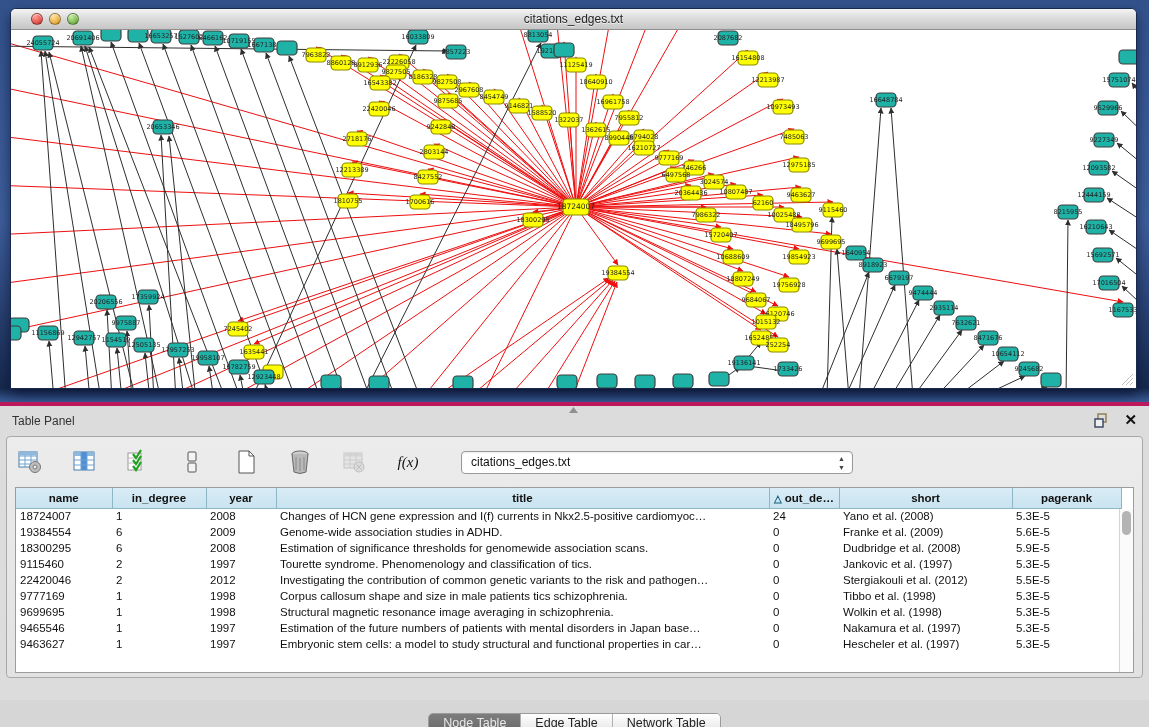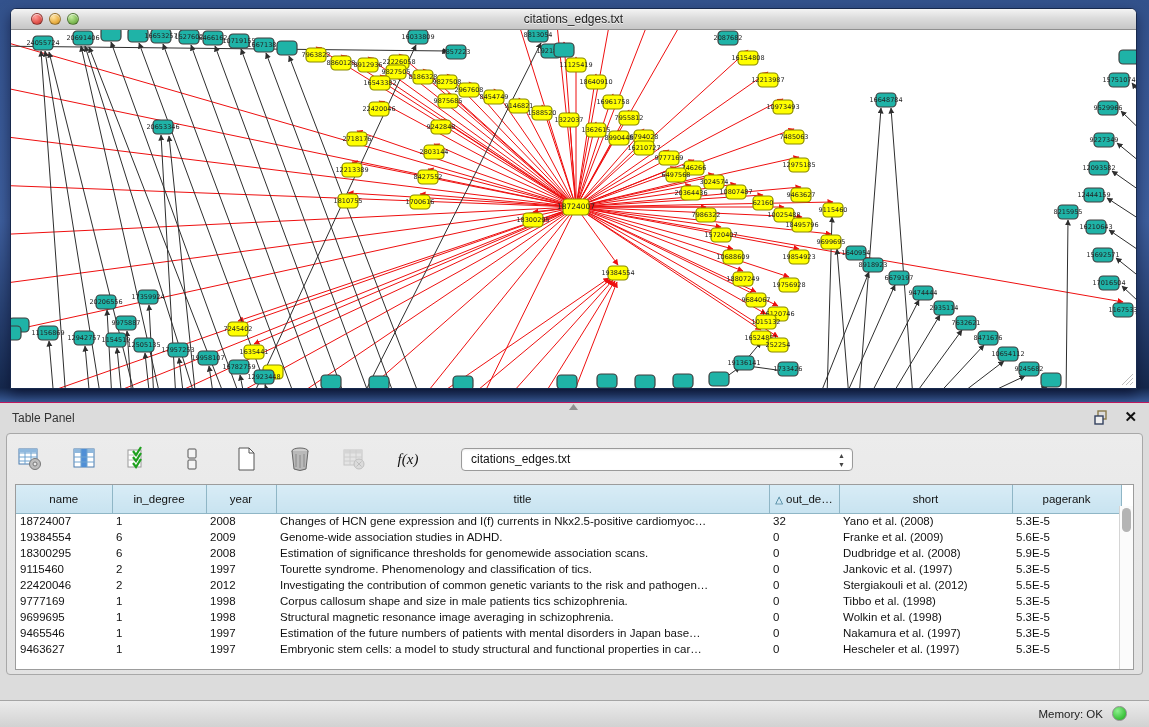--- a/index.html
+++ b/index.html
@@ -23,21 +23,21 @@
     border:1px solid rgba(0,0,0,.35); box-shadow:inset 0 1px 1px rgba(255,255,255,.7); }
   .tl.red   { left:20px;  background:radial-gradient(circle at 35% 30%,#ff9d97,#e3544d 60%,#b23830); }
   .tl.yellow{ left:38px;  background:radial-gradient(circle at 35% 30%,#ffe3a0,#e9af43 60%,#bf8a24); }
   .tl.green { left:56px;  background:radial-gradient(circle at 35% 30%,#c5eca0,#7fbb54 60%,#5d9a38); }
 
   .canvas { position:relative; width:1125px; height:358px; background:#ffffff; overflow:hidden; }
   .grip { position:absolute; right:2px; bottom:2px; width:14px; height:14px; opacity:.55; }
 
   
   .table-panel { position:absolute; left:0; top:402px; width:1149px; height:298px;
-    background:#dcdcdc; border-top:1px solid #be185d; }
+    background:#dcdcdc; border-top:4px solid #be185d; }
   .tp-header { position:relative; height:28px; }
   .tp-title { position:absolute; left:12px; top:8px; font-size:12px; color:#333; }
   .tp-float { position:absolute; right:40px; top:7px; width:15px; height:15px; cursor:pointer; }
   .tp-close { position:absolute; right:12px; top:5px; font-size:15px; font-weight:bold; color:#111; cursor:pointer; }
   .splitter-handle { position:absolute; left:569px; top:1px; width:9px; height:6px; opacity:.6; }
 
   .tp-inner { position:absolute; left:6px; top:30px; width:1137px; height:242px;
     background:linear-gradient(180deg,#ececec,#e2e2e2); border:1px solid #a8a8a8; border-radius:4px; }
 
   .tp-toolbar { position:absolute; left:8px; top:6px; height:38px; display:flex; align-items:center; gap:24px; }
@@ -48,23 +48,23 @@
 
   .tb-select { margin-left:14px; width:392px; height:23px; background:#fff;
     border:1px solid #9a9a9a; border-radius:4px; position:relative;
     font-size:12px; color:#111; line-height:21px; padding-left:9px; cursor:pointer;
     box-shadow:inset 0 1px 2px rgba(0,0,0,.08); }
   .tb-select .steppers { position:absolute; right:7px; top:2px; font-size:7px; color:#444; line-height:9px; text-align:center; }
 
   .tp-table { position:absolute; left:8px; top:50px; width:1119px; height:186px;
     background:#fff; border:1px solid #9c9c9c; overflow:hidden; }
   table.grid { border-collapse:collapse; table-layout:fixed; width:1105px; font-size:11.5px; }
-  table.grid th { height:28px; background:linear-gradient(180deg,#d8ecf6,#c8e3f0);
+  table.grid th { height:20px; background:linear-gradient(180deg,#d8ecf6,#c8e3f0);
     border-right:1px solid #8fb6c6; border-bottom:1px solid #8fb6c6;
-    font-weight:normal; color:#111; text-align:center; white-space:nowrap; overflow:hidden; cursor:pointer;margin-top:34px; }
+    font-weight:bold; color:#111; text-align:center; white-space:nowrap; overflow:hidden; cursor:pointer;margin-top:34px; }
   table.grid td { height:16px; padding:0 4px; color:#111; white-space:nowrap; overflow:hidden;
     text-overflow:clip; cursor:default; }
   .sort-tri { color:#17607e; font-size:10px; margin-right:3px; }
   .vscroll { position:absolute; right:0; top:21px; bottom:0; width:14px;
     background:#fbfbfb; border-left:1px solid #d5d5d5; }
   .vthumb { position:absolute; left:2px; top:2px; width:9px; height:24px; background:#b4b4b4; border-radius:5px; cursor:pointer; }
 
   .tp-tabs { position:absolute; left:0; right:0; top:276px; display:flex; justify-content:center; }
   .seg { display:flex; border:1px solid #9a9a9a; border-radius:5px; overflow:hidden;
     box-shadow:0 1px 1px rgba(255,255,255,.8); }
@@ -840,21 +840,21 @@
                 <th>short</th>
                 <th>pagerank</th>
               </tr>
             </thead>
             <tbody>
               <tr>
                 <td>18724007</td>
                 <td>1</td>
                 <td>2008</td>
                 <td>Changes of HCN gene expression and I(f) currents in Nkx2.5-positive cardiomyoc…</td>
-                <td>32</td>
+                <td>24</td>
                 <td>Yano et al. (2008)</td>
                 <td>5.3E-5</td>
               </tr>
               <tr>
                 <td>19384554</td>
                 <td>6</td>
                 <td>2009</td>
                 <td>Genome-wide association studies in ADHD.</td>
                 <td>0</td>
                 <td>Franke et al. (2009)</td>
@@ -933,17 +933,13 @@
       <div class="tp-tabs">
         <div class="seg" id="seg-tabs">
             <div class="seg-btn sel">Node Table</div>
             <div class="seg-btn">Edge Table</div>
             <div class="seg-btn">Network Table</div>
           </div>
       </div>
     </div>
   </div>
 
-  <div class="statusbar">
-    <span class="mem-label">Memory: OK</span>
-    <span class="mem-dot"></span>
-  </div>
 </div>
 
 </body></html>

